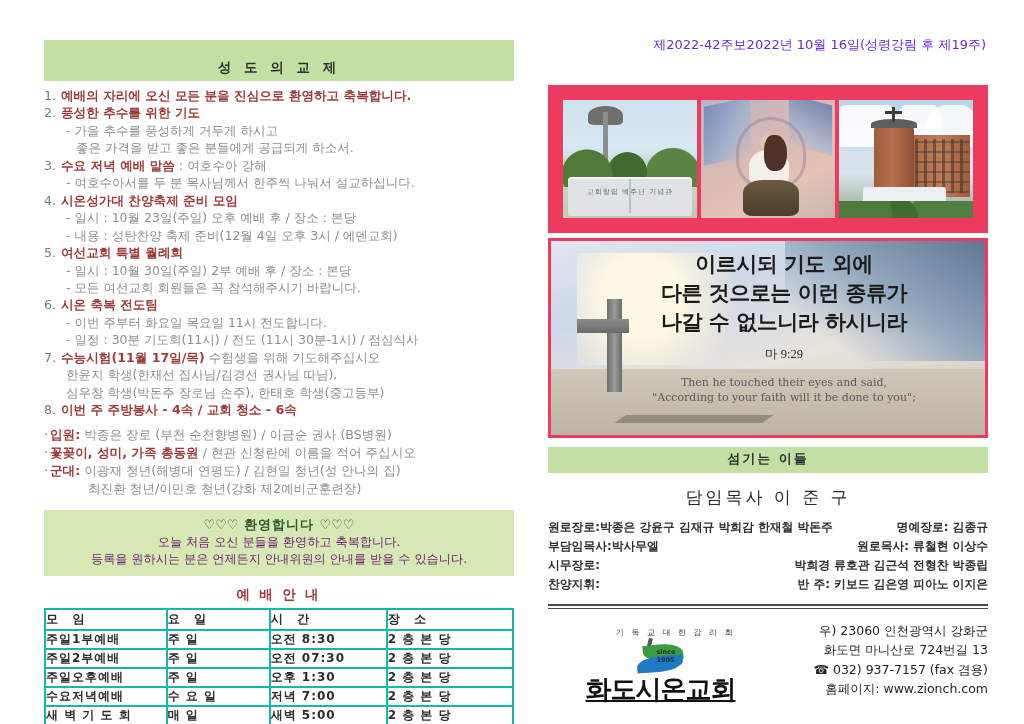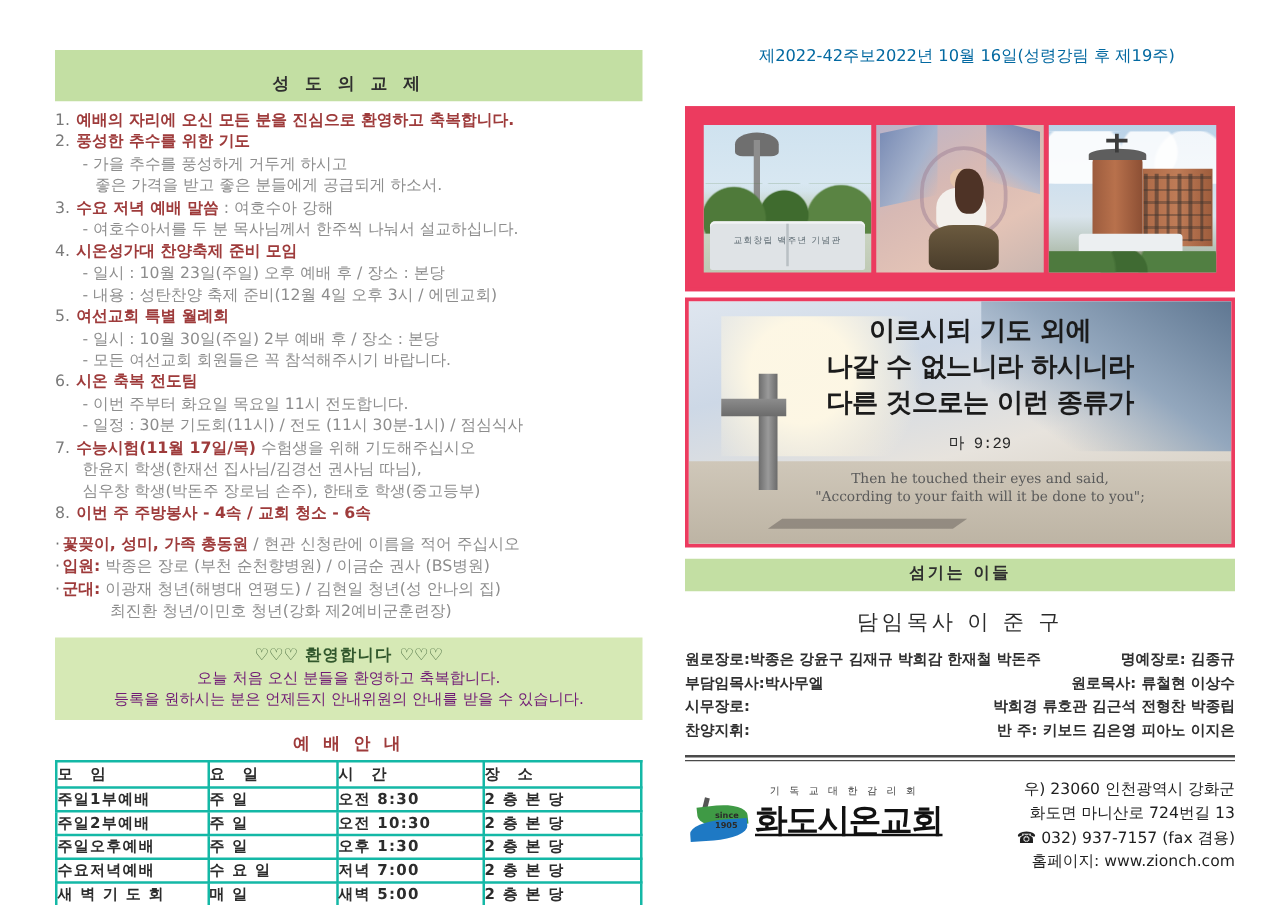--- a/index.html
+++ b/index.html
@@ -134,20 +134,21 @@
   }
 
   
   .table-title {
     text-align: center;
     font-size: 13.5px;
     font-weight: bold;
     color: #9e3b3b;
     letter-spacing: 3px;
     margin: 10px 0 4px 0;
+    font-family: Liberation Serif, serif;
   }
   table.worship {
     border-collapse: collapse;
     width: 100%;
     table-layout: fixed;
   }
   table.worship th,
   table.worship td {
     border: 2px solid #14b8a6;
     font-size: 12px;
@@ -166,23 +167,23 @@
   }
   table.worship col.c1 { width: 26%; }
   table.worship col.c2 { width: 22%; }
   table.worship col.c3 { width: 25%; }
   table.worship col.c4 { width: 27%; }
   .sp3 { letter-spacing: 3px; }
 
   
   .bulletin-meta {
     display: flex;
-    justify-content: center;
+    justify-content: flex-end;
     font-size: 13px;
-    color: #0369a1;
+    color: #6d28d9;
     margin-bottom: 5px;
     padding: 0 2px;
     margin-left: 11px;
   }
   .bulletin-meta .issue { font-weight: normal; }
   .bulletin-meta .date  { font-weight: normal; }
 
   
   .photo-row {
     display: flex;
@@ -406,21 +407,21 @@
     color: #1b1b1b;
   }
   .verse-line {
     font-family: "DejaVu Serif", "Liberation Serif", serif;
     font-size: 21px;
     line-height: 29px;
     font-weight: bold;
     letter-spacing: -0.5px;
   }
   .verse-ref {
-    font-family: Liberation Mono, monospace;
+    font-family: Liberation Serif, serif;
     font-size: 12.5px;
     margin-top: 10px;
     color: #2a2a2a;
   }
   .verse-en {
     font-family: "DejaVu Serif", "Liberation Serif", serif;
     font-size: 11px;
     line-height: 15px;
     margin-top: 12px;
     color: #5a5a5a;
@@ -470,20 +471,21 @@
   .logo-denom {
     font-size: 8px;
     color: #3a3a3a;
     letter-spacing: 2.5px;
     text-align: center;
     margin-left: 30px;
   }
   .logo-main {
     display: flex;
     align-items: center;
+    flex-direction: column;
   }
   .logo-mark {
     position: relative;
     width: 56px;
     height: 38px;
     flex: 0 0 auto;
   }
   .logo-mark .leaf-green {
     position: absolute; left: 10px; top: 6px;
     width: 40px; height: 17px;
@@ -577,24 +579,24 @@
       <li class="ann-sub">한윤지 학생(한재선 집사님/김경선 권사님 따님),</li>
       <li class="ann-sub">심우창 학생(박돈주 장로님 손주), 한태호 학생(중고등부)</li>
 
       <li class="ann-item">
         <span class="ann-num">8.</span><span class="ann-head">이번 주 주방봉사 - 4속 / 교회 청소 - 6속</span>
       </li>
     </ul>
 
     <div class="bullets">
       <div class="bullet-row">
+        <span class="bullet-dot">·</span><span class="bullet-label">입원:</span><span> 박종은 장로 (부천 순천향병원) / 이금순 권사 (BS병원)</span>
+      </div>
+      <div class="bullet-row">
         <span class="bullet-dot">·</span><span class="bullet-label">꽃꽂이, 성미, 가족 총동원</span><span> / 현관 신청란에 이름을 적어 주십시오</span>
-      </div>
-      <div class="bullet-row">
-        <span class="bullet-dot">·</span><span class="bullet-label">입원:</span><span> 박종은 장로 (부천 순천향병원) / 이금순 권사 (BS병원)</span>
       </div>
       <div class="bullet-row">
         <span class="bullet-dot">·</span><span class="bullet-label">군대:</span><span> 이광재 청년(해병대 연평도) / 김현일 청년(성 안나의 집)</span>
       </div>
       <div class="bullet-cont">최진환 청년/이민호 청년(강화 제2예비군훈련장)</div>
     </div>
 
     <div class="welcome-box">
       <div class="welcome-title">
         <span class="hearts">♡♡♡</span>
@@ -625,21 +627,21 @@
       <tbody>
         <tr>
           <td>주일1부예배</td>
           <td class="sp3">주    일</td>
           <td>오전 8:30</td>
           <td class="sp3">2 층 본 당</td>
         </tr>
         <tr>
           <td>주일2부예배</td>
           <td class="sp3">주    일</td>
-          <td>오전 10:30</td>
+          <td>오전 07:30</td>
           <td class="sp3">2 층 본 당</td>
         </tr>
         <tr>
           <td>주일오후예배</td>
           <td class="sp3">주    일</td>
           <td>오후 1:30</td>
           <td class="sp3">2 층 본 당</td>
         </tr>
         <tr>
           <td>수요저녁예배</td>
@@ -709,22 +711,22 @@
 
     <div class="verse-banner">
       <div class="sky-dark"></div>
       <div class="sun-glow"></div>
       <div class="ground"></div>
       <div class="cross-shadow"></div>
       <div class="cross-v"></div>
       <div class="cross-h"></div>
       <div class="verse-text">
         <div class="verse-line">이르시되 기도 외에</div>
+        <div class="verse-line">다른 것으로는 이런 종류가</div>
         <div class="verse-line">나갈 수 없느니라 하시니라</div>
-        <div class="verse-line">다른 것으로는 이런 종류가</div>
         <div class="verse-ref">마 9:29</div>
         <div class="verse-en">Then he touched their eyes and said,</div>
         <div class="verse-en" style="margin-top:0">"According to your faith will it be done to you";</div>
       </div>
     </div>
 
     <div class="servants">
       <div class="green-bar right-bar">섬기는 이들</div>
 
       <div class="pastor-line">담임목사 이 준 구</div>

